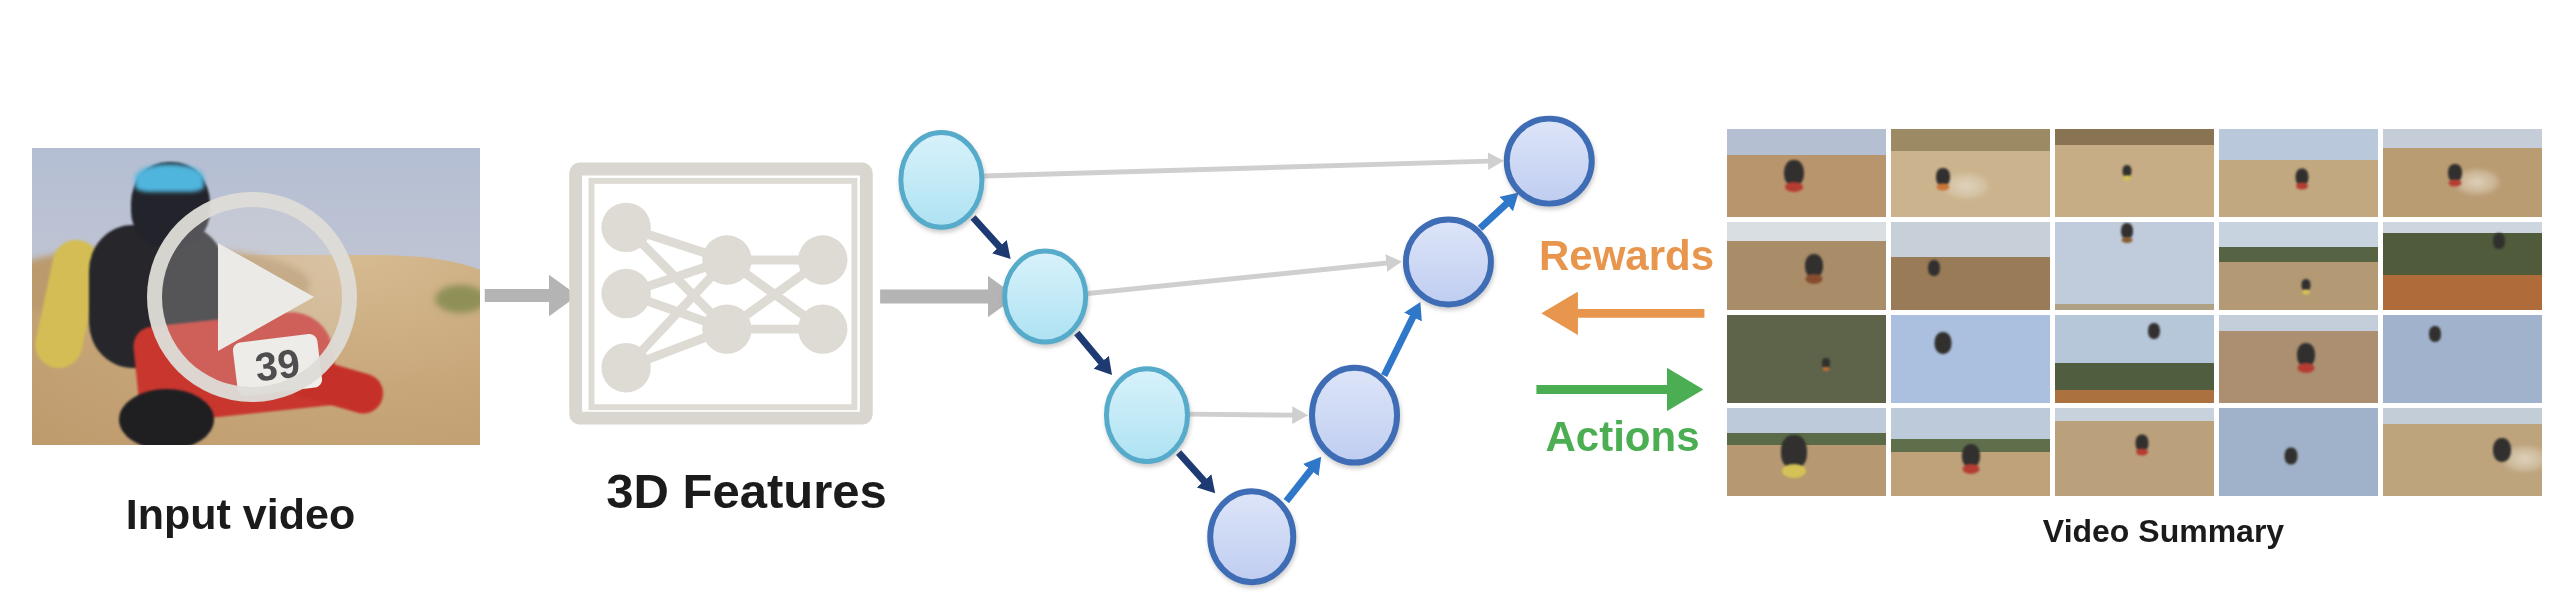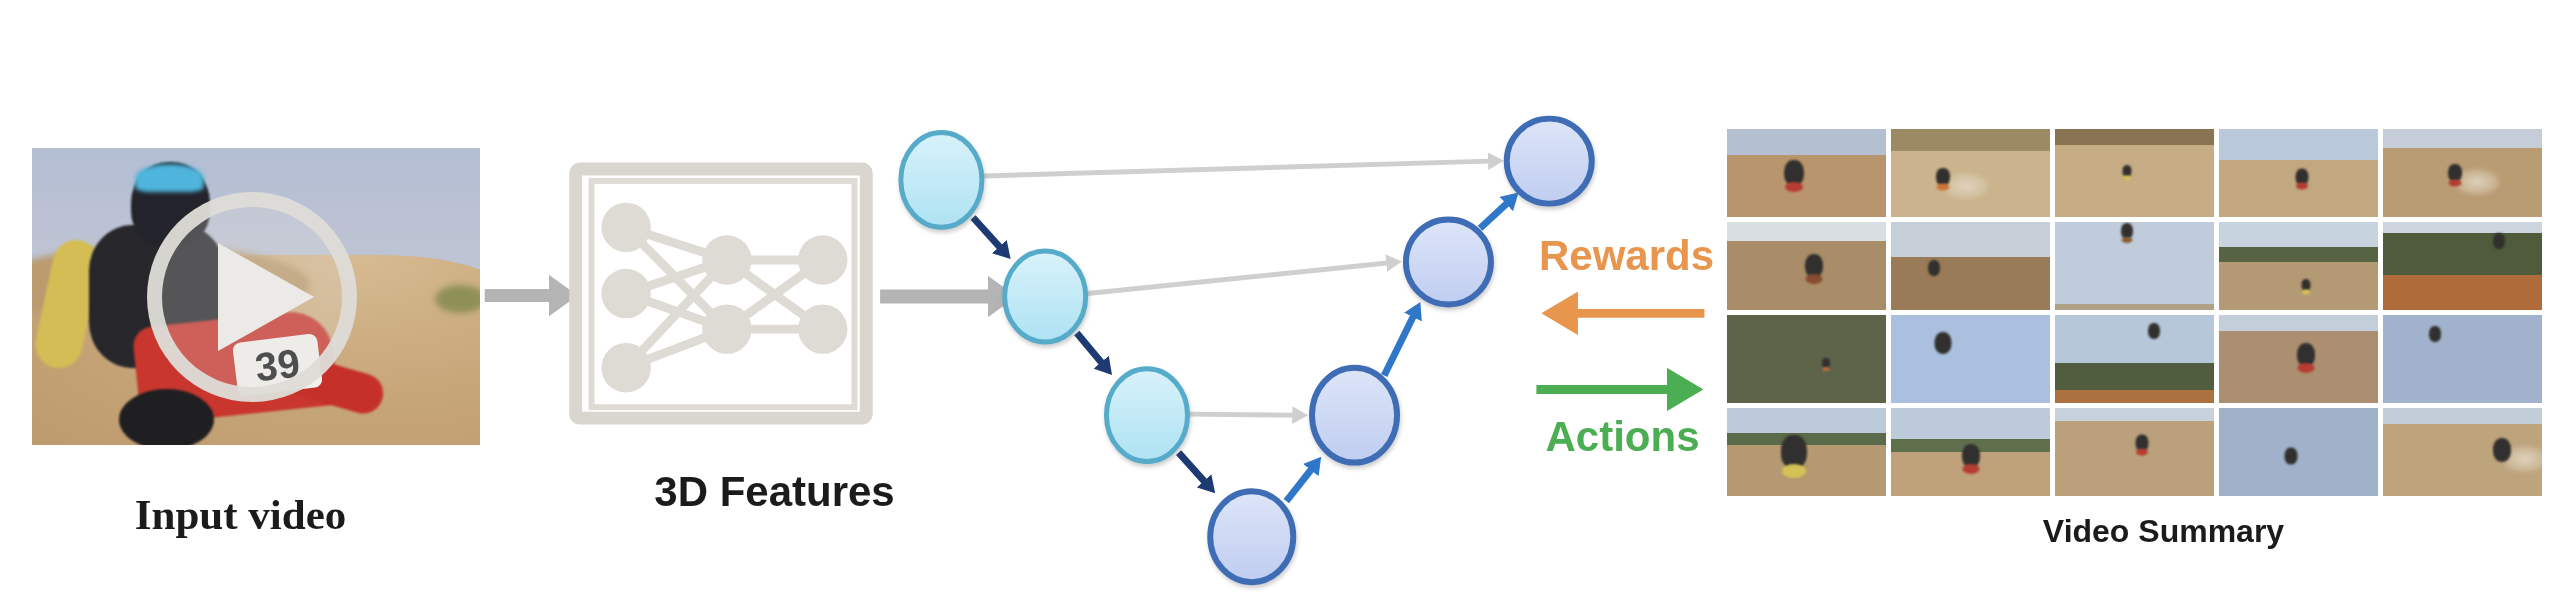--- a/index.html
+++ b/index.html
@@ -80,21 +80,21 @@
     <div class="layer iv-helmet-stripe"></div>
     <div class="layer iv-bike"></div>
     <div class="layer iv-fender"></div>
     <div class="layer iv-wheel"></div>
     <div class="layer iv-plate">
       <span>39</span>
     </div>
     <div class="layer iv-play"></div>
     <div class="layer iv-tri"></div>
   </div>
-  <div class="lbl" style="left:92px;top:490px;width:297px;font-size:43px;font-family:Liberation Serif, serif;">Input video</div>
+  <div class="lbl" style="left:92px;top:490px;width:297px;font-size:43px;">Input video</div>
 
   <svg id="pipeline" viewBox="470 0 1290 604">
     <defs>
       <linearGradient id="encGrad" x1="0" y1="0" x2="0" y2="1">
         <stop offset="0" class="s-enc-top"></stop>
           <stop offset="1" class="s-enc-bot"></stop>
       </linearGradient>
       <linearGradient id="decGrad" x1="0" y1="0" x2="0" y2="1">
         <stop offset="0" class="s-dec-top"></stop>
           <stop offset="1" class="s-dec-bot"></stop>
@@ -163,21 +163,21 @@
     <ellipse cx="1160" cy="420" rx="41" ry="47" class="node node-enc"></ellipse>
     <ellipse cx="1266" cy="543" rx="42" ry="46" class="node node-dec"></ellipse>
     <ellipse cx="1370" cy="420" rx="43" ry="48" class="node node-dec"></ellipse>
     <ellipse cx="1465" cy="265" rx="43" ry="43" class="node node-dec"></ellipse>
     <ellipse cx="1567" cy="163" rx="43" ry="43" class="node node-dec"></ellipse>
 
     <line x1="1724" y1="317" x2="1594" y2="317" class="ln-orange" stroke-width="9" marker-end="url(#mOrange)"></line>
     <line x1="1554" y1="394" x2="1688" y2="394" class="ln-green" stroke-width="9" marker-end="url(#mGreen)"></line>
   </svg>
 
-  <div class="lbl" style="left:626px;top:461px;width:297px;font-size:42px;line-height:61px;">
+  <div class="lbl" style="left:598px;top:461px;width:297px;font-size:49px;line-height:61px;">
     <div>3D Features</div>
   </div>
   <div class="lbl orange" style="left:1478px;top:232px;width:297px;font-size:42px;">Rewards</div>
   <div class="lbl green" style="left:1474px;top:413px;width:297px;font-size:42px;">Actions</div>
 
   <div id="summary-grid">
       <div class="cell" style="background: linear-gradient(rgb(179, 192, 212) 0%, rgb(179, 192, 212) 30%, rgb(189, 148, 104) 30%, rgb(189, 148, 104) 100%);">
         <div class="rider" style="left: 42%; top: 50%; width: 20px; height: 26px;"></div>
         <div class="accent" style="left: 42%; top: calc(50% + 14px); width: 18px; height: 10px; background: rgb(192, 57, 46);"></div>
       </div>

